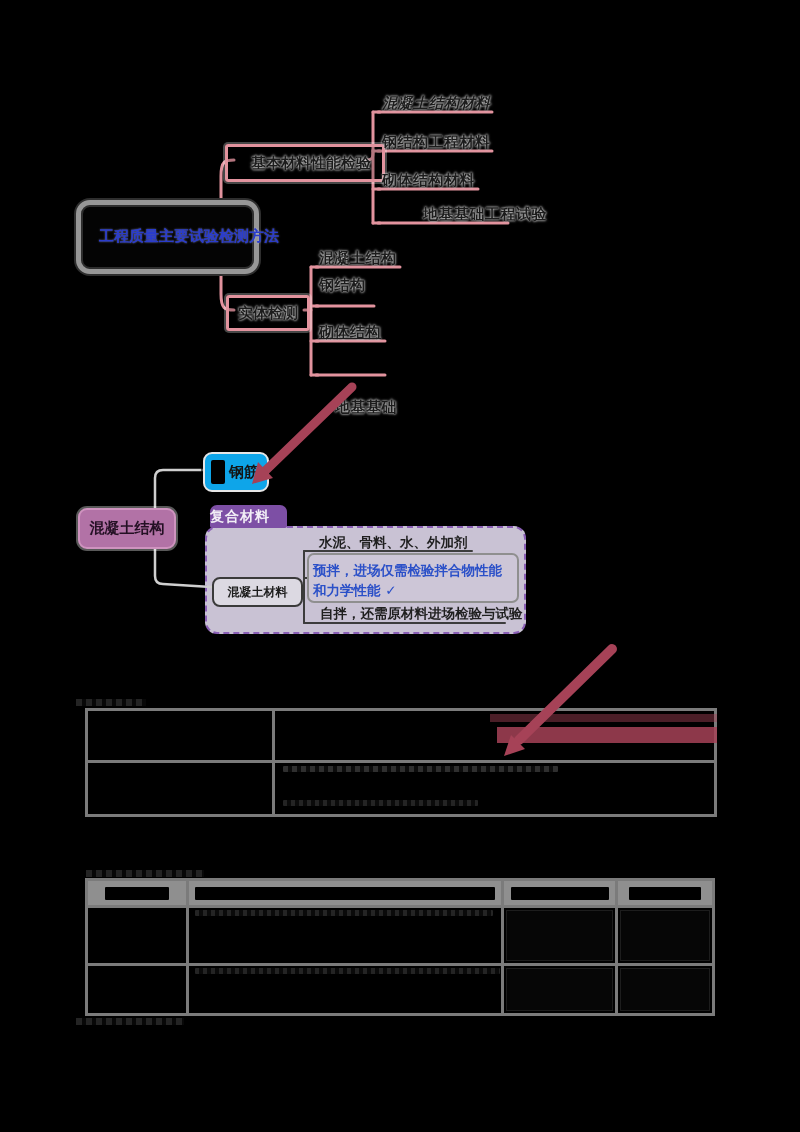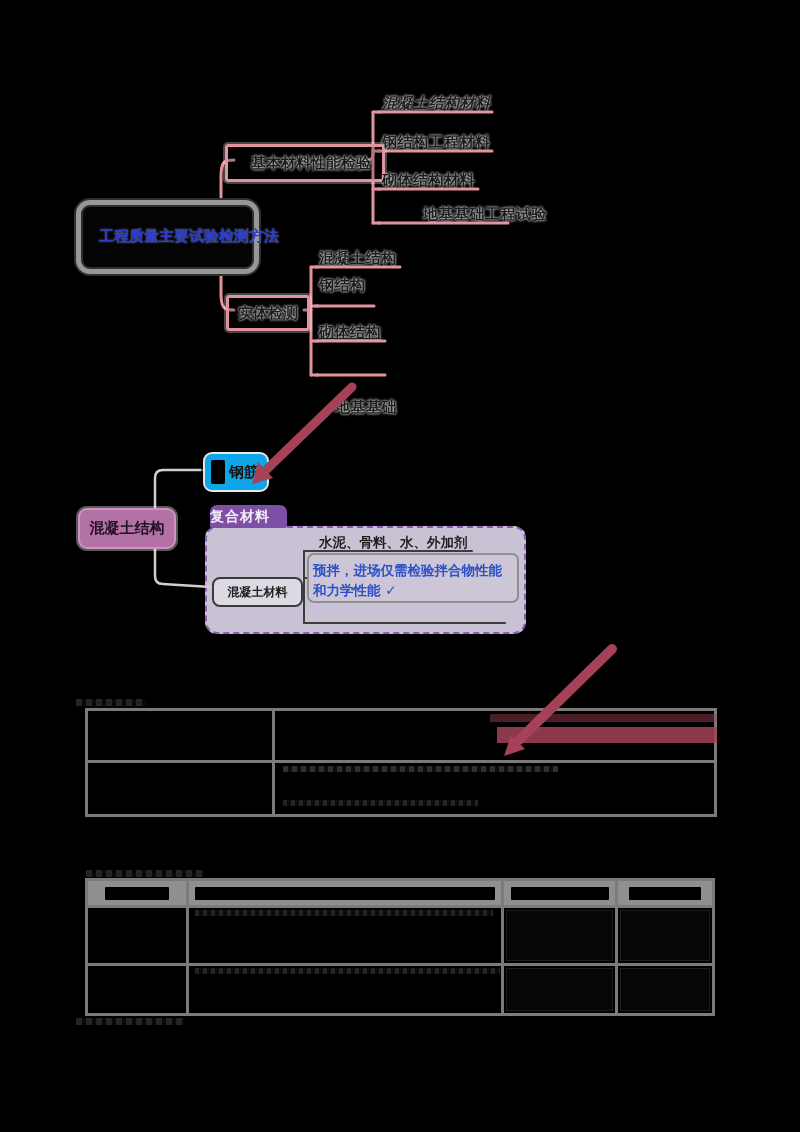--- a/index.html
+++ b/index.html
@@ -138,20 +138,21 @@
   <div id="material-node" class="abs" style="left:212px;top:577px;width:87px;height:26px;">
     <span class="node-text">混凝土材料</span>
   </div>
 
   <div class="abs container-text" style="left:319px;top:534px;">水泥、骨料、水、外加剂</div>
 
   <div id="highlight-box" class="abs" style="left:307px;top:553px;width:212px;height:50px;">
     <div>预拌，进场仅需检验拌合物性能和力学性能 ✓</div>
   </div>
 
+  <div class="abs container-text" style="left:320px;top:605px;">自拌，还需原材料进场检验与试验</div>
 
   <div class="abs caption-smudge" style="left:76px;top:699px;width:70px;"></div>
 
   <div class="gtable abs" style="left:85px;top:708px;width:632px;height:109px;
        grid-template-columns:184px 1fr;grid-template-rows:49px 1fr;">
     <div class="cell"></div>
     <div class="cell"></div>
     <div class="cell"></div>
     <div class="cell">
       <div class="smudge" style="left:8px;top:3px;width:275px;"></div>

